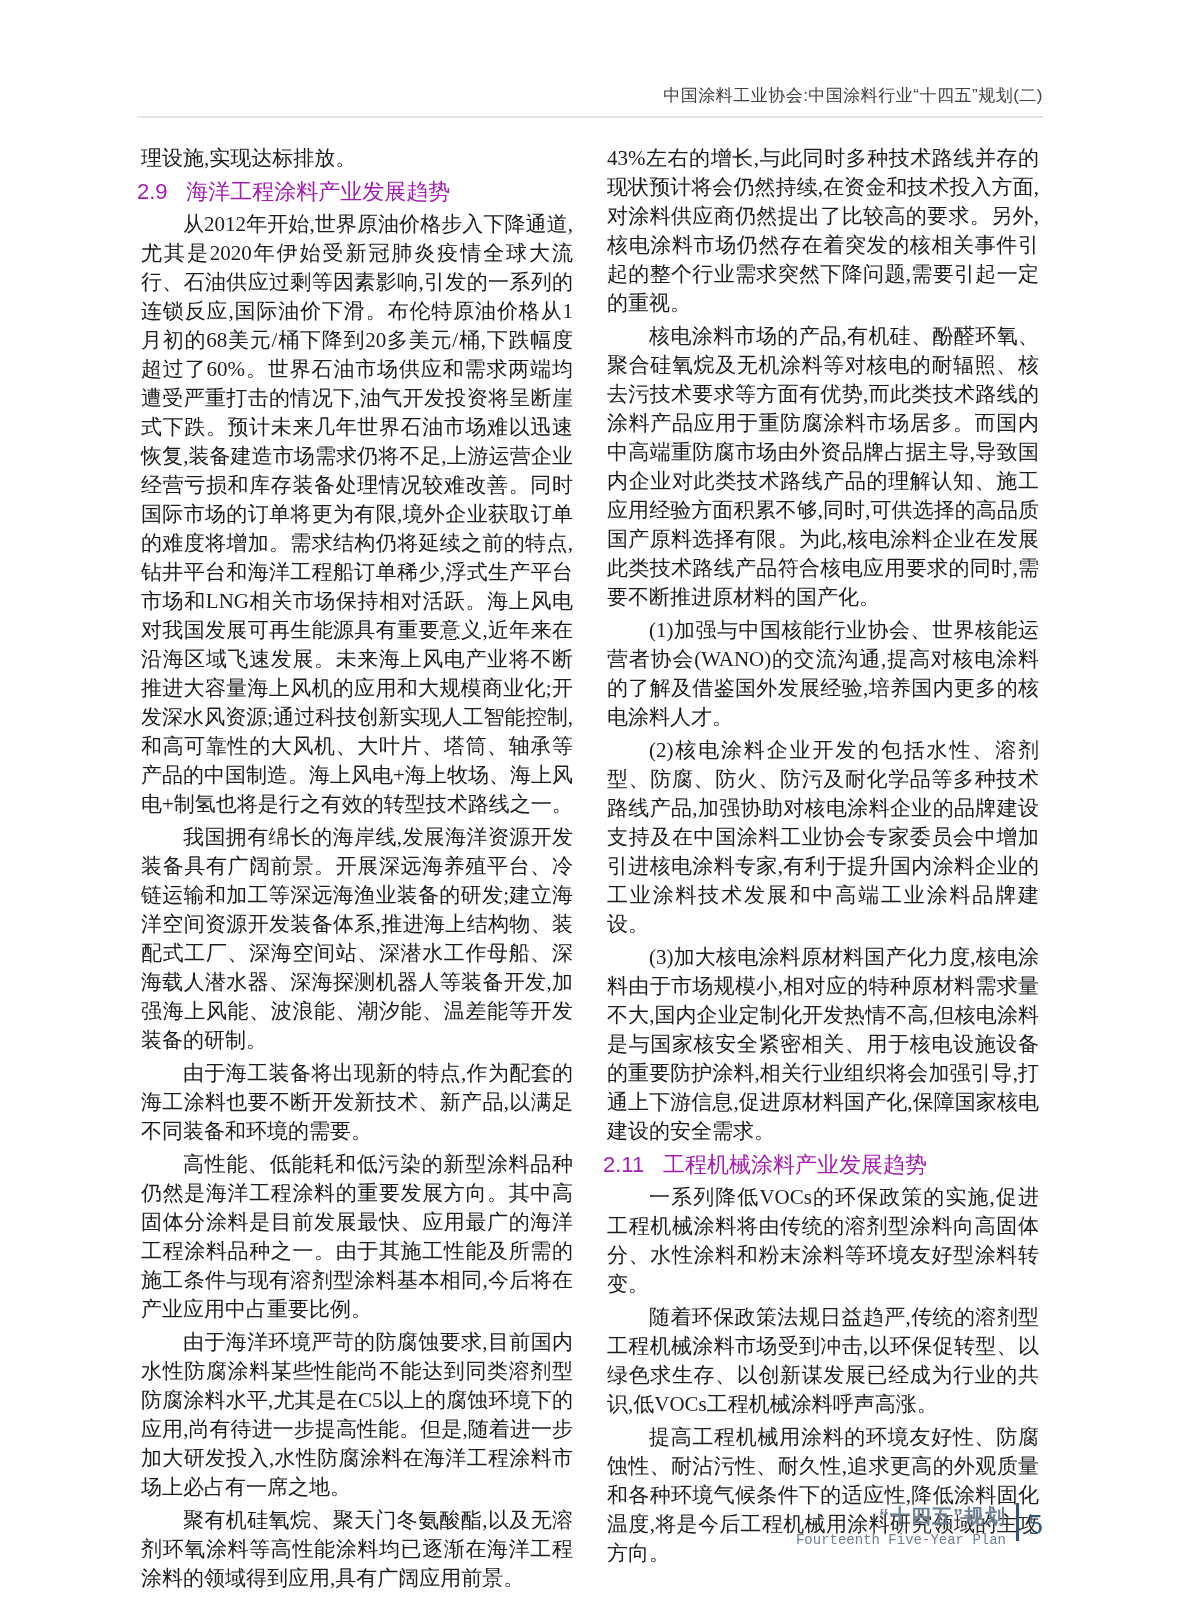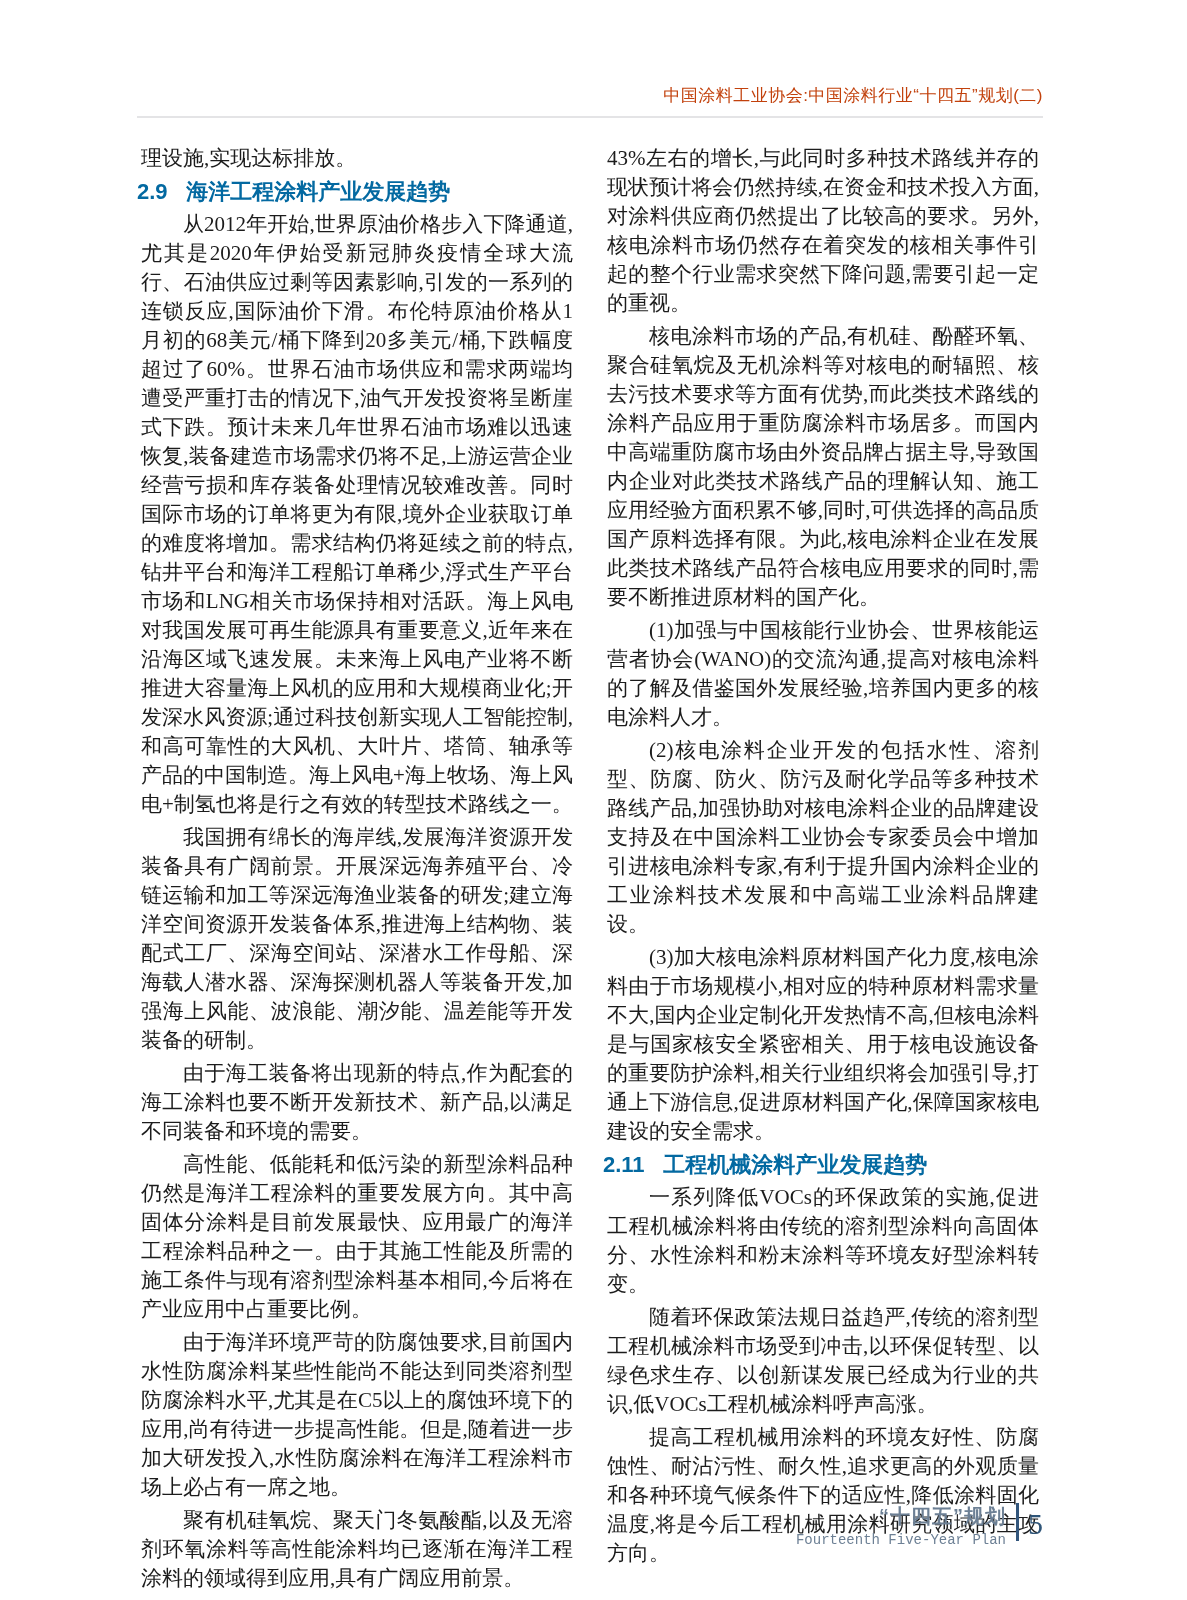--- a/index.html
+++ b/index.html
@@ -14,21 +14,21 @@
   .header-wrap{
     margin:84px 144px 0 137px;
     border-bottom:2px solid #e4e4e6;
     padding-bottom:9px;
     text-align:right;
   }
   .header-title{
     font-family:"Liberation Sans","DejaVu Sans",sans-serif;
     font-size:17px;
     letter-spacing:0.5px;
-    color:#c2410c;
+    color:#404040;
   }
   
   .content{
     display:flex;
     gap:26px;
     margin:22px 144px 0 137px;
   }
   .col{
     width:440px;
     font-size:21px;
@@ -38,24 +38,24 @@
   }
   .para{
     margin:4px;
     text-indent:2em;
   }
   .para.cont{
     text-indent:0;
   }
   .sec-heading{
     font-family:"Liberation Sans","DejaVu Sans",sans-serif;
-    font-weight:bold;
+    font-weight:normal;
     font-size:22px;
     line-height:29px;
-    color:#0369a1;
+    color:#a21caf;
     margin:4px 0 3px 0;
     text-align:left;
   }
   .sec-num{display:inline-block;}
   .sec-title{display:inline-block;margin-left:0.85em;}
   
   .footer{
     position:absolute;
     right:144px;
     bottom:52px;

